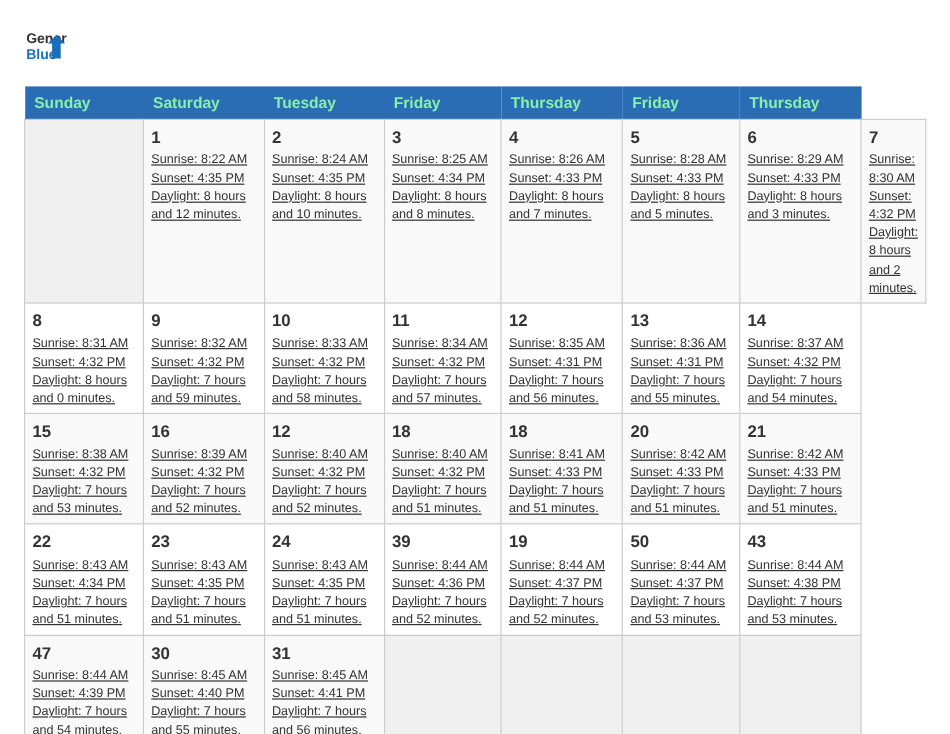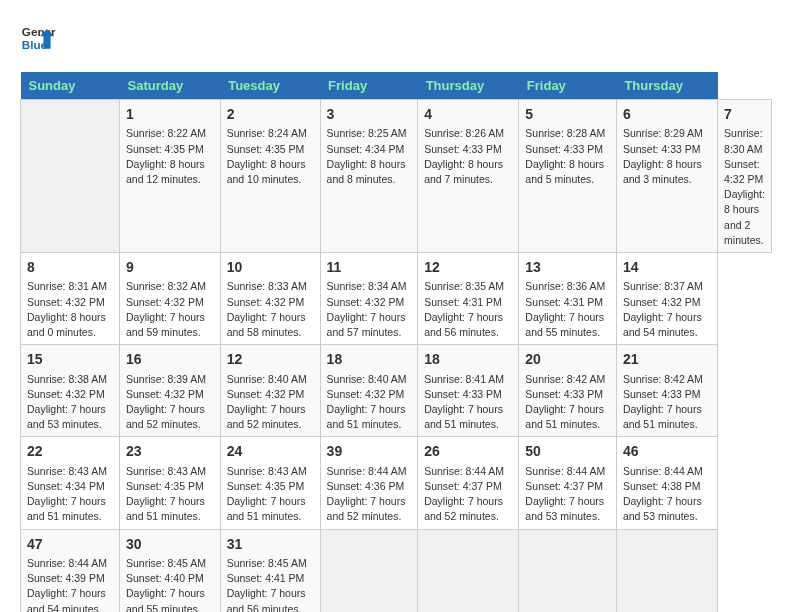--- a/index.html
+++ b/index.html
@@ -67,20 +67,21 @@
     }
     .day-num {
       font-size: 14px;
       font-weight: bold;
       display: block;
       margin-bottom: 2px;
     }
     .day-info {
       font-size: 10.5px;
       color: #333;
+      text-decoration: underline;
     }
     td.empty {
       background-color: #f0f0f0 !important;
     }
   </style>
 </head>
 <body>
 
 <div class="header-area">
   <div class="logo">
@@ -211,29 +212,29 @@
         </td>
         <td>
           <span class="day-num">24</span>
           <div class="day-info">Sunrise: 8:43 AM<br>Sunset: 4:35 PM<br>Daylight: 7 hours and 51 minutes.</div>
         </td>
         <td>
           <span class="day-num">39</span>
           <div class="day-info">Sunrise: 8:44 AM<br>Sunset: 4:36 PM<br>Daylight: 7 hours and 52 minutes.</div>
         </td>
         <td>
-          <span class="day-num">26</span>
+          <span class="day-num">19</span>
           <div class="day-info">Sunrise: 8:44 AM<br>Sunset: 4:37 PM<br>Daylight: 7 hours and 52 minutes.</div>
         </td>
         <td>
           <span class="day-num">50</span>
           <div class="day-info">Sunrise: 8:44 AM<br>Sunset: 4:37 PM<br>Daylight: 7 hours and 53 minutes.</div>
         </td>
         <td>
-          <span class="day-num">46</span>
+          <span class="day-num">43</span>
           <div class="day-info">Sunrise: 8:44 AM<br>Sunset: 4:38 PM<br>Daylight: 7 hours and 53 minutes.</div>
         </td>
       </tr>
       <tr>
         <td>
           <span class="day-num">47</span>
           <div class="day-info">Sunrise: 8:44 AM<br>Sunset: 4:39 PM<br>Daylight: 7 hours and 54 minutes.</div>
         </td>
         <td>
           <span class="day-num">30</span>

